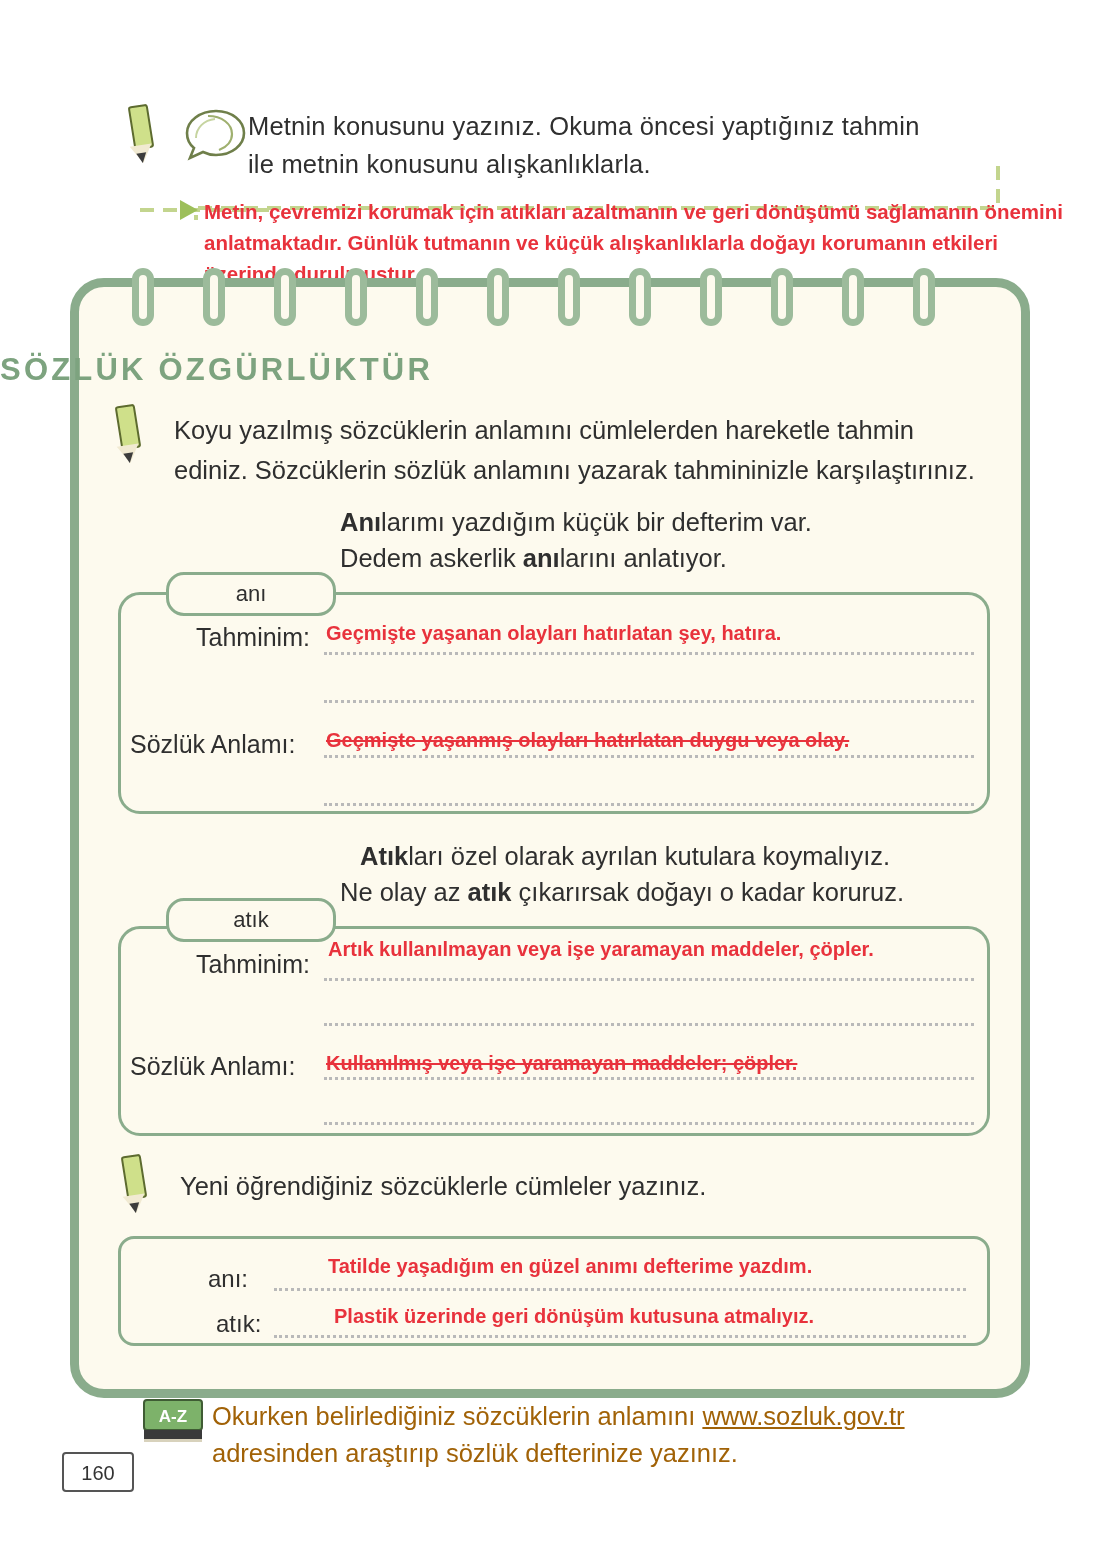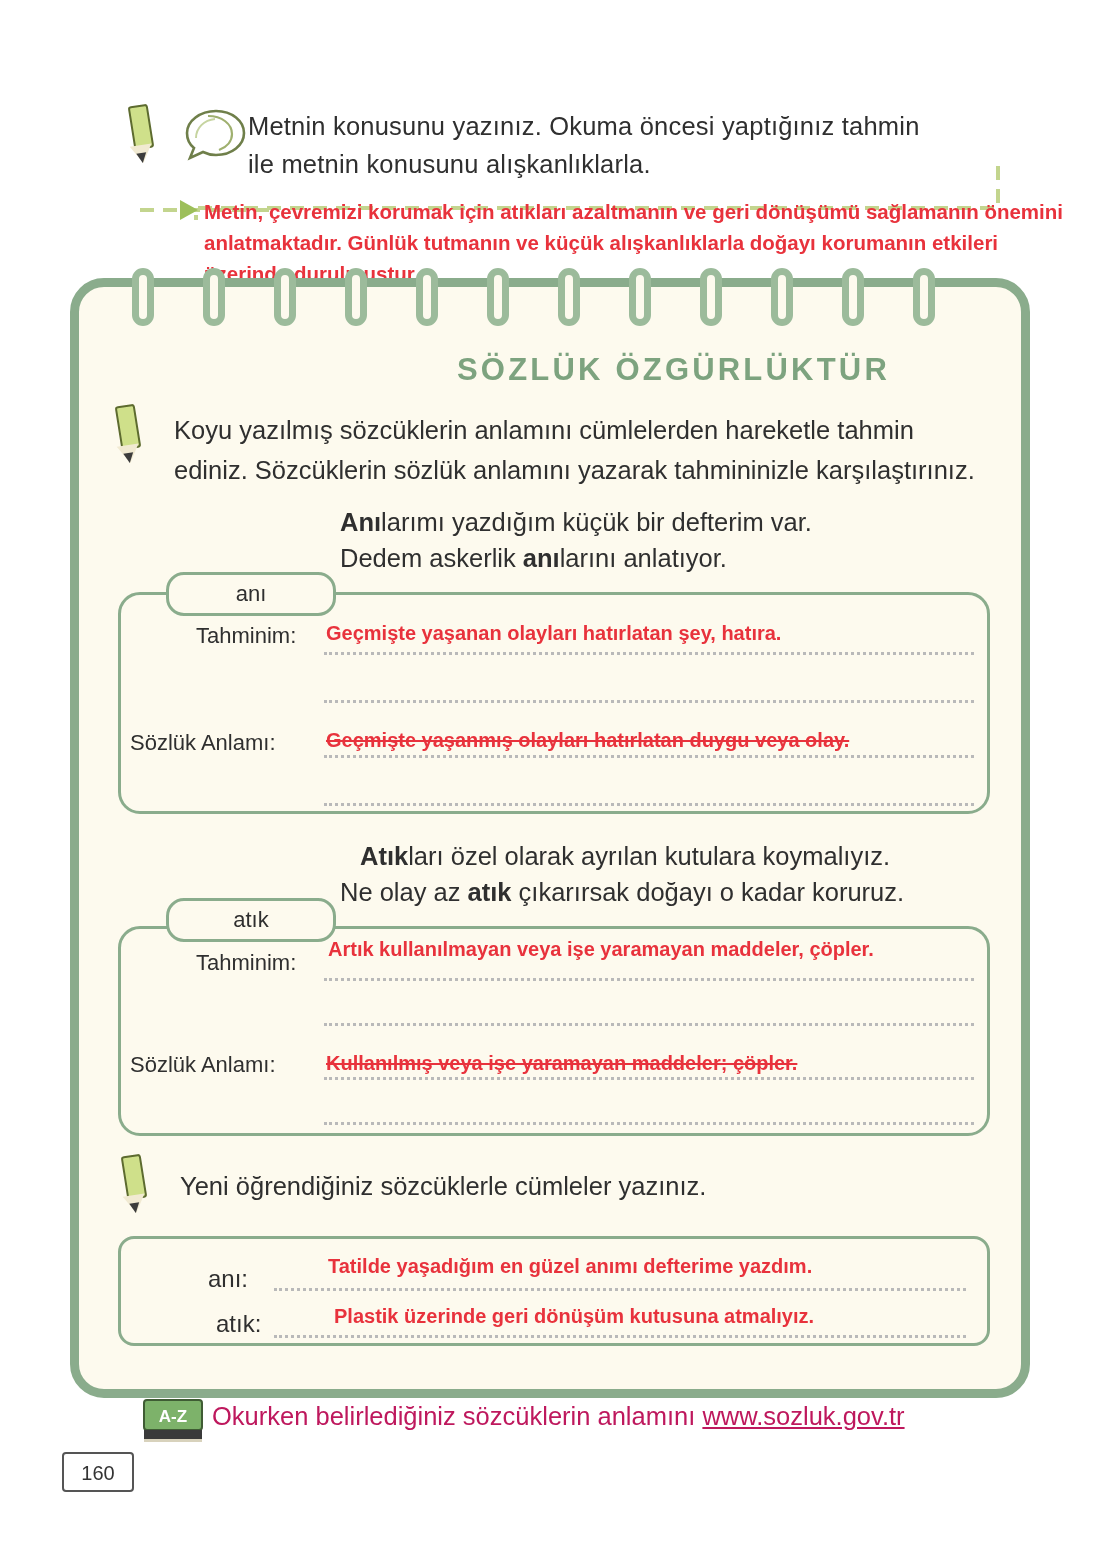--- a/index.html
+++ b/index.html
@@ -90,26 +90,25 @@
     top: 0;
     width: 22px; height: 58px;
     border: 7px solid #9cbb9b;
     border-radius: 11px;
     background: #fdfaee;
   }
 
   .nb-title {
     position: absolute;
     left: 0; top: 352px; width: 890px;
-    text-align: right;
+    text-align: left;
     color: #7da37f;
     font-size: 31px;
     font-weight: bold;
     letter-spacing: 3.2px;
-    padding-left: 32px;
   }
 
   .body-text {
     position: absolute;
     font-size: 25.5px;
     color: #2f2f2f;
     line-height: 1.44;
   }
 
   
@@ -125,21 +124,21 @@
     border-radius: 18px;
     background: #fdfaee;
     text-align: center;
     font-size: 22px;
     color: #2f2f2f;
     padding-top: 6px;
     height: 44px;
   }
   .lbl {
     position: absolute;
-    font-size: 22px;
+    font-size: 25px;
     color: #2f2f2f;
   }
   .dots {
     position: absolute;
     border-bottom: 3px dotted #b9b9b9;
     height: 0;
   }
   .red-hand {
     position: absolute;
     color: #e8323c;
@@ -161,21 +160,21 @@
   
   .az-icon {
     position: absolute;
     left: 142px; top: 1398px;
     width: 62px; height: 46px;
   }
   .footer-text {
     position: absolute;
     left: 212px; top: 1398px;
     font-size: 25.5px;
-    color: #be185d;
+    color: #a16207;
     line-height: 1.45;
   }
   .footer-text u { text-decoration: underline; }
   .page-num {
     position: absolute;
     left: 62px; top: 1452px;
     width: 72px; height: 40px;
     border: 2px solid #555;
     border-radius: 4px;
     font-size: 20px;
@@ -305,15 +304,16 @@
   <svg width="62" height="46" viewBox="0 0 62 46">
     <rect x="2" y="2" width="58" height="30" rx="3" fill="#7db26a" stroke="#3f5c34" stroke-width="2"></rect>
     <text x="31" y="24" font-family="Liberation Sans, sans-serif" font-size="17" font-weight="bold" fill="#ffffff" text-anchor="middle">A-Z</text>
     <rect x="2" y="32" width="58" height="9" fill="#3a3a3a"></rect>
     <rect x="2" y="41" width="58" height="3" fill="#d8d2bc"></rect>
   </svg>
 </div>
 <div class="footer-text">
   <span>Okurken belirlediğiniz sözcüklerin anlamını </span><u>www.sozluk.gov.tr</u>
   <br>
+  <span>adresinden araştırıp sözlük defterinize yazınız.</span>
 </div>
 
 <div class="page-num">160</div>
 
 </body></html>

